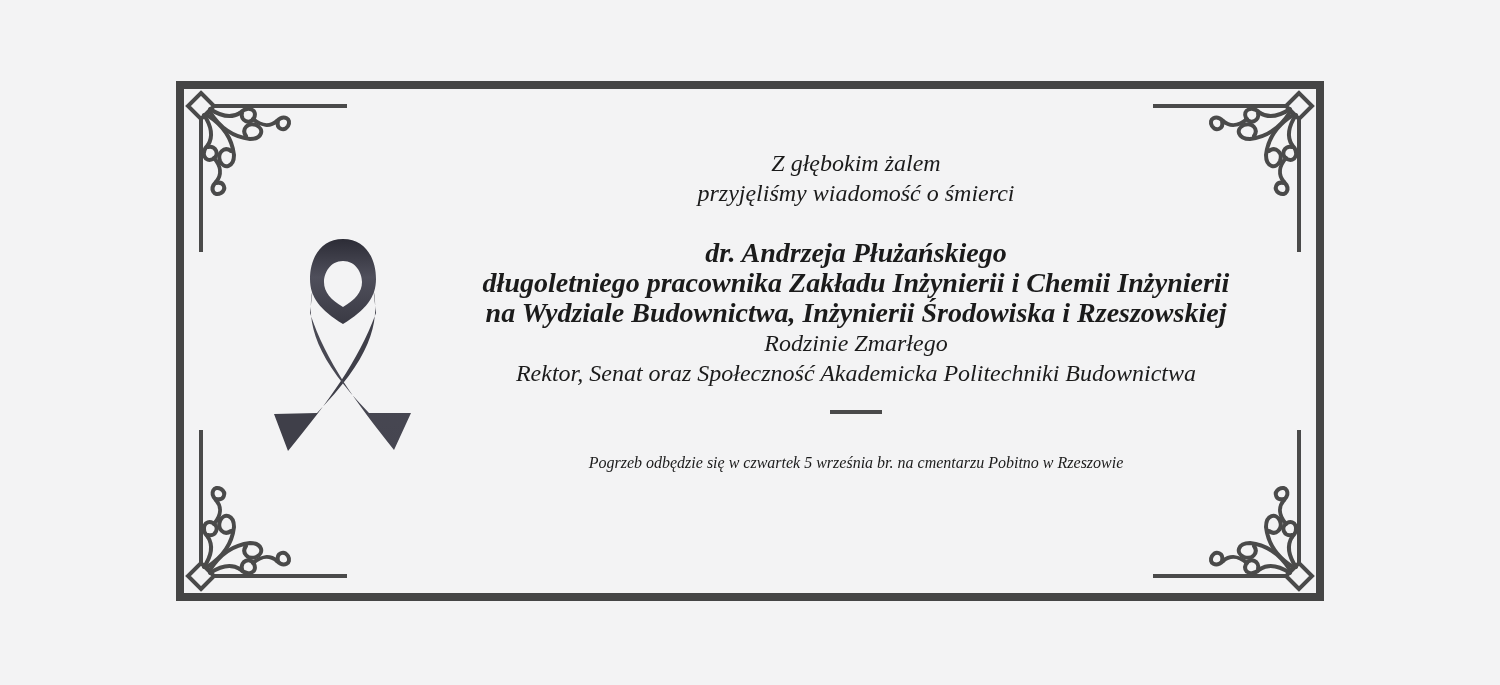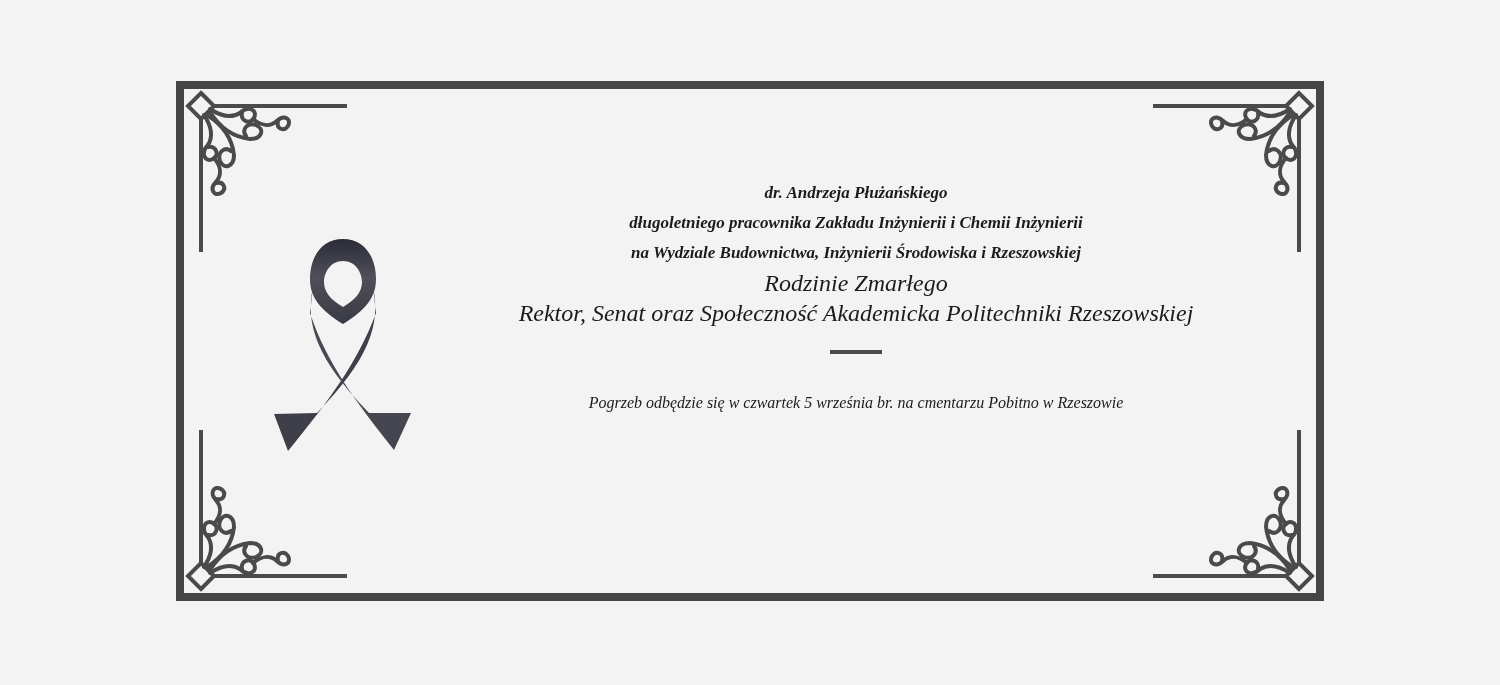--- a/index.html
+++ b/index.html
@@ -38,21 +38,21 @@
   .text-col {
     position: absolute;
     left: 206px; top: 59px;
     width: 932px;
     text-align: center;
     color: #1b1b1b;
     font-style: italic;
   }
   .line { font-size: 24px; line-height: 30px; }
   .block-deceased { margin-top: 30px; }
-  .block-deceased .line { font-weight: bold; font-size: 17px; }
+  .block-deceased .line { font-weight: bold; font-size: 28px; }
   .block-condolence { }
   .divider {
     width: 52px; height: 4px;
     background: #4a4a4a;
     margin: 22px auto 0 auto;
   }
   .funeral { margin-top: 34px; font-size: 16px; line-height: 30px; font-style: italic; }
 
   .defs-holder { position: absolute; width: 0; height: 0; overflow: hidden; }
 </style>
@@ -113,30 +113,34 @@
       <path d="M40 60 C 32 98 44 132 96 186 L 138 186 L 121 223
                C 83 175 53 135 37 86 Z" fill="url(#gFront)"></path>
 
       <path fill-rule="evenodd" fill="url(#gLoop)" d="M70 12 C 47 12 37 32 37 52 C 37 70 47 83 70 97
                C 93 83 103 70 103 52 C 103 32 93 12 70 12 Z
                M70 34 C 57 34 51 46 51 55 C 51 65 58 73 70 80
                C 82 73 89 65 89 55 C 89 46 83 34 70 34 Z"></path>
     </svg>
 
     <div class="text-col">
+      <div class="block-intro">
+        <div class="line">Z głębokim żalem</div>
+        <div class="line">przyjęliśmy wiadomość o śmierci</div>
+      </div>
 
       <div class="block-deceased">
         <div class="line">dr. Andrzeja Płużańskiego</div>
         <div class="line">długoletniego pracownika Zakładu Inżynierii i Chemii Inżynierii</div>
         <div class="line">na Wydziale Budownictwa, Inżynierii Środowiska i Rzeszowskiej</div>
       </div>
 
       <div class="block-condolence">
         <div class="line">Rodzinie Zmarłego</div>
-        <div class="line">Rektor, Senat oraz Społeczność Akademicka Politechniki Rzeszowskiej</div>
+        <div class="line">Rektor, Senat oraz Społeczność Akademicka Politechniki Budownictwa</div>
       </div>
 
       <div class="divider"></div>
 
       <div class="funeral">Pogrzeb odbędzie się w czwartek 5 września br. na cmentarzu Pobitno w Rzeszowie</div>
     </div>
 
   </div>
 </div>
 

